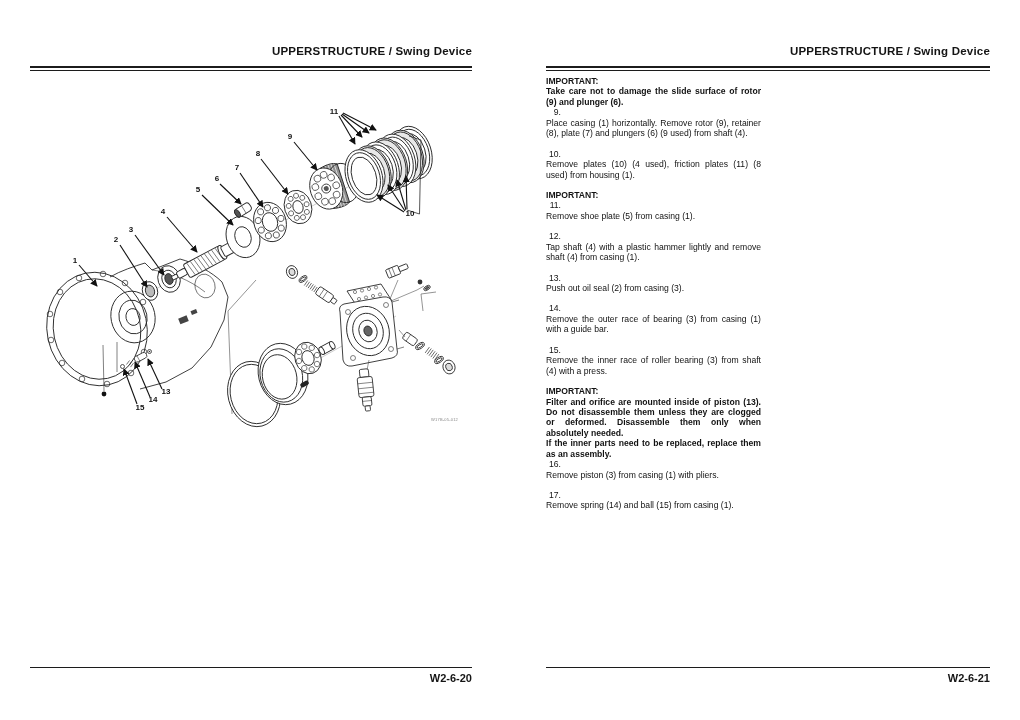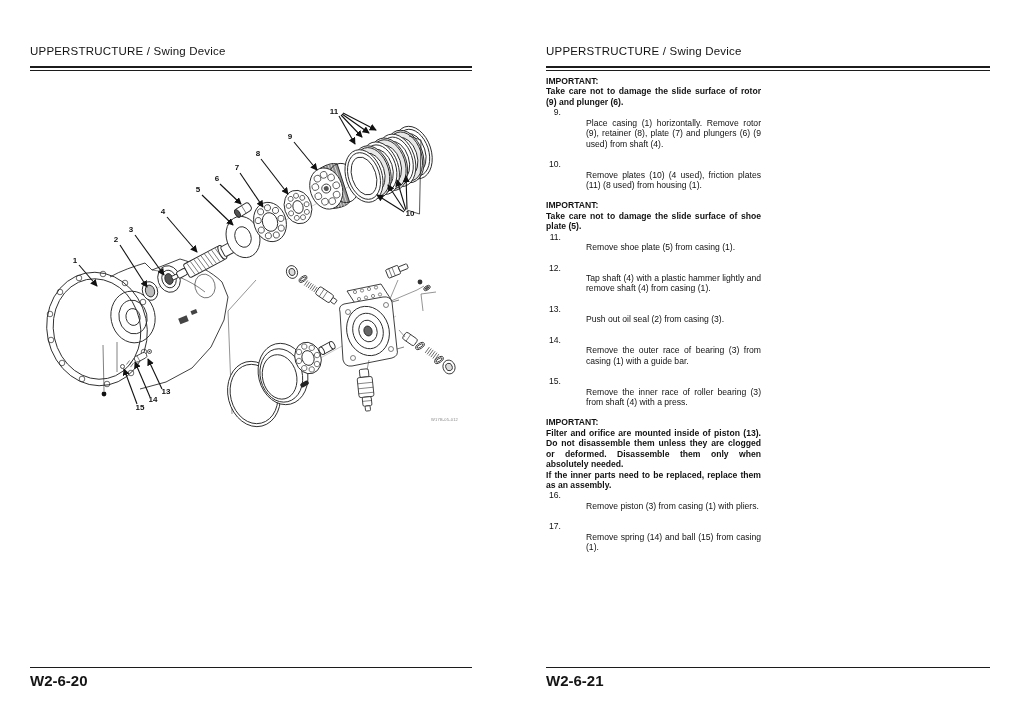--- a/index.html
+++ b/index.html
@@ -1,31 +1,31 @@
 <!DOCTYPE html>
 <html><head>
 <meta charset="utf-8">
 <style>
   html,body{margin:0;padding:0;background:#ffffff;}
   #canvas{position:relative;width:1020px;height:720px;background:#fff;overflow:hidden;
           font-family:"Liberation Sans",sans-serif;color:#111;}
-  .page-title{position:absolute;font-weight:normal;font-size:11.5px;letter-spacing:.2px;
-              text-align:left;color:#141414;}
+  .page-title{position:absolute;font-weight:bold;font-size:11.5px;letter-spacing:.2px;
+              text-align:right;color:#141414;}
   .dbl-rule{position:absolute;height:2px;border-top:2.6px solid #1c1c1c;
             border-bottom:1px solid #1c1c1c;background:#fff;}
   .foot-rule{position:absolute;height:0;border-top:1px solid #1c1c1c;}
-  .page-num{position:absolute;font-weight:bold;font-size:15px;text-align:left;color:#141414;}
+  .page-num{position:absolute;font-weight:bold;font-size:11px;text-align:right;color:#141414;}
   .textcol{position:absolute;left:546px;top:76px;width:215px;font-size:8.6px;
            line-height:1.215;color:#121212;}
   .blk{display:flex;margin-bottom:10px;flex-direction:column;}
   .blk.imp{margin-bottom:0;font-weight:bold;}
   .imp-label{width:55px;flex:none;}
   .imp-body{flex:1;text-align:justify;}
   .step-num{width:15px;flex:none;text-align:right;margin-right:5px;}
-  .step-body{flex:1;text-align:justify;margin-left:40px;}
+  .step-body{flex:1;text-align:justify;}
   svg{position:absolute;}
   svg text.plabel{font:bold 8px "Liberation Sans",sans-serif;fill:#111;}
   svg text.figcode{font:4px "Liberation Sans",sans-serif;fill:#888;letter-spacing:.2px;}
 </style>
 </head>
 <body>
 
 <div id="canvas">
 
   <div class="page-title" style="left:30px;top:45px;width:442px;">UPPERSTRUCTURE / Swing Device</div>
@@ -435,21 +435,20 @@
       <div class="step-body">Place casing (1) horizontally. Remove rotor (9), retainer (8), plate (7) and plungers (6) (9 used) from shaft (4).</div>
     </div>
 
     <div class="blk step">
       <span class="step-num">10.</span>
       <div class="step-body">Remove plates (10) (4 used), friction plates (11) (8 used) from housing (1).</div>
     </div>
 
     <div class="blk imp">
       <span class="imp-label">IMPORTANT:</span>
-      <div class="imp-body">Take care not to damage the slide surface of shoe plate (5).</div>
     </div>
 
     <div class="blk step">
       <span class="step-num">11.</span>
       <div class="step-body">Remove shoe plate (5) from casing (1).</div>
     </div>
 
     <div class="blk step">
       <span class="step-num">12.</span>
       <div class="step-body">Tap shaft (4) with a plastic hammer lightly and remove shaft (4) from casing (1).</div>

